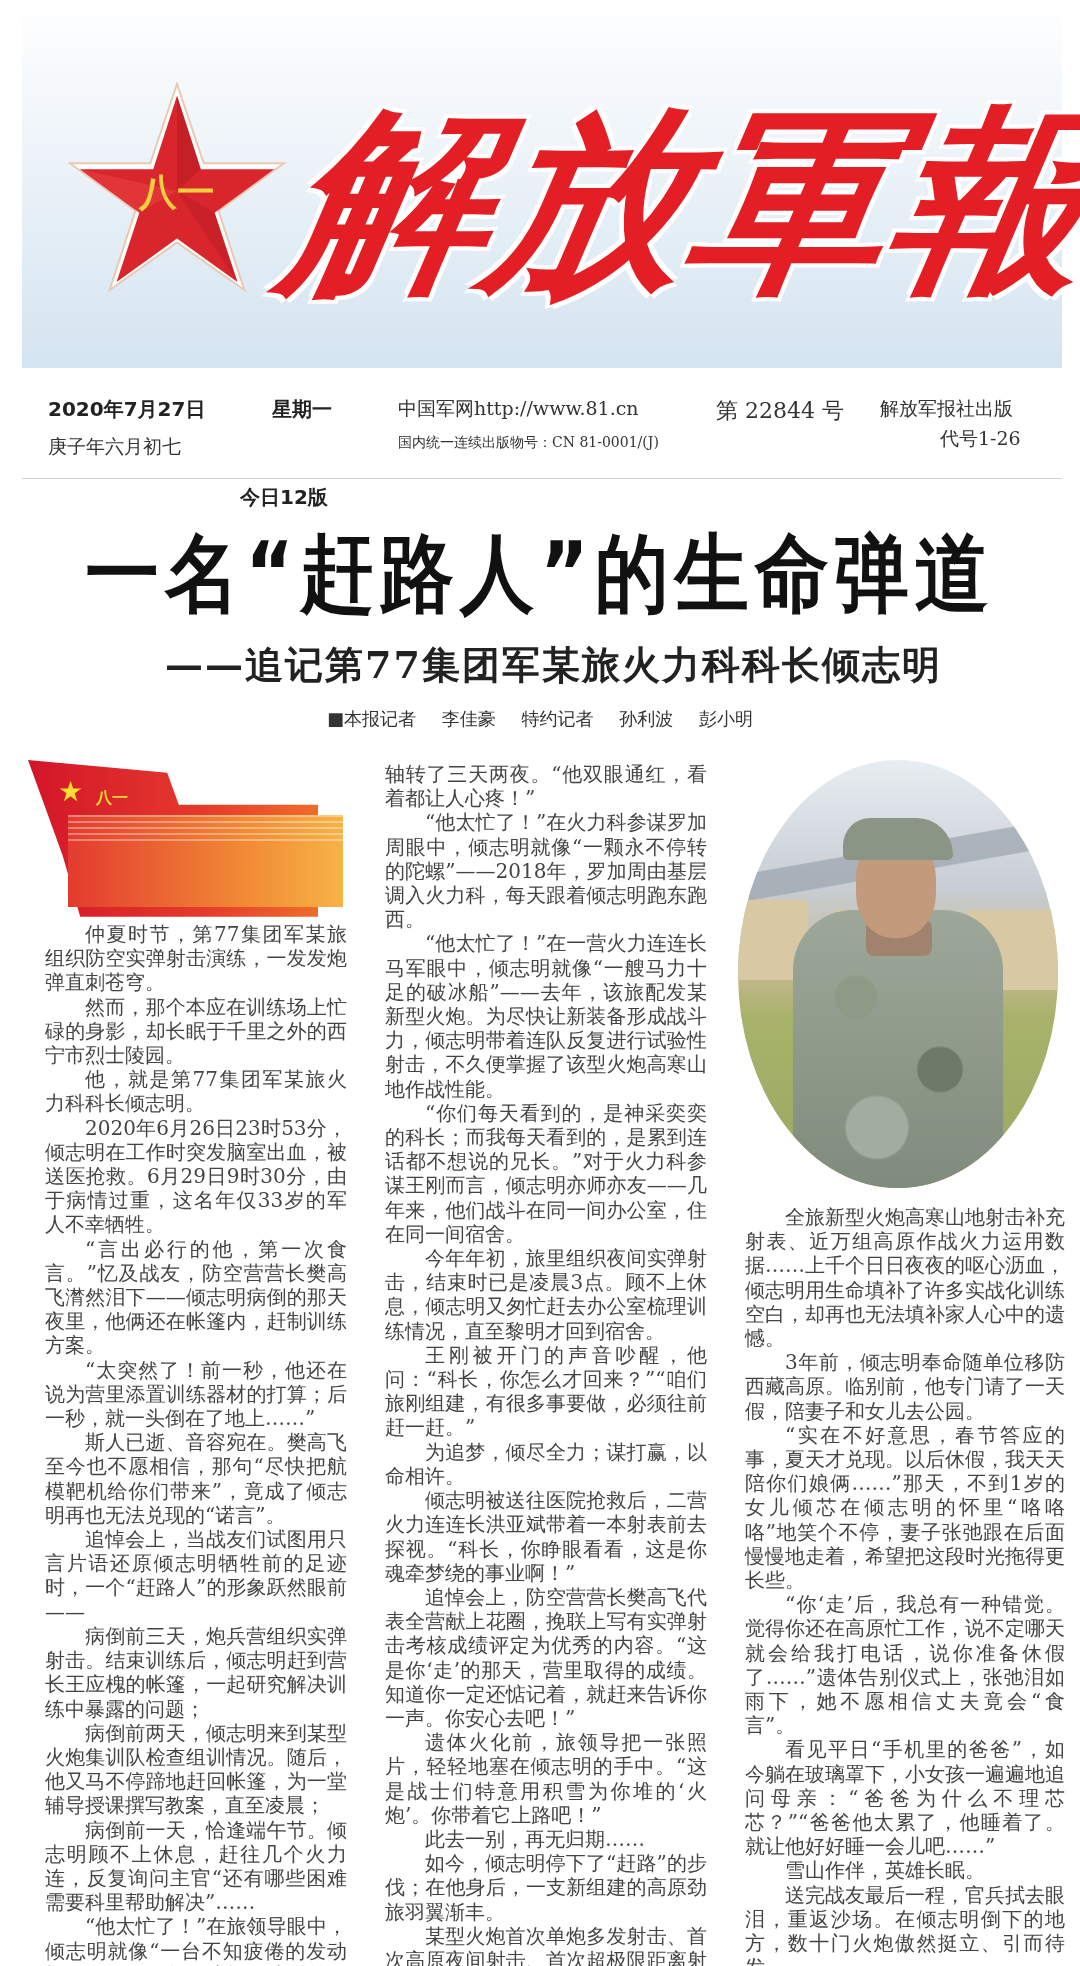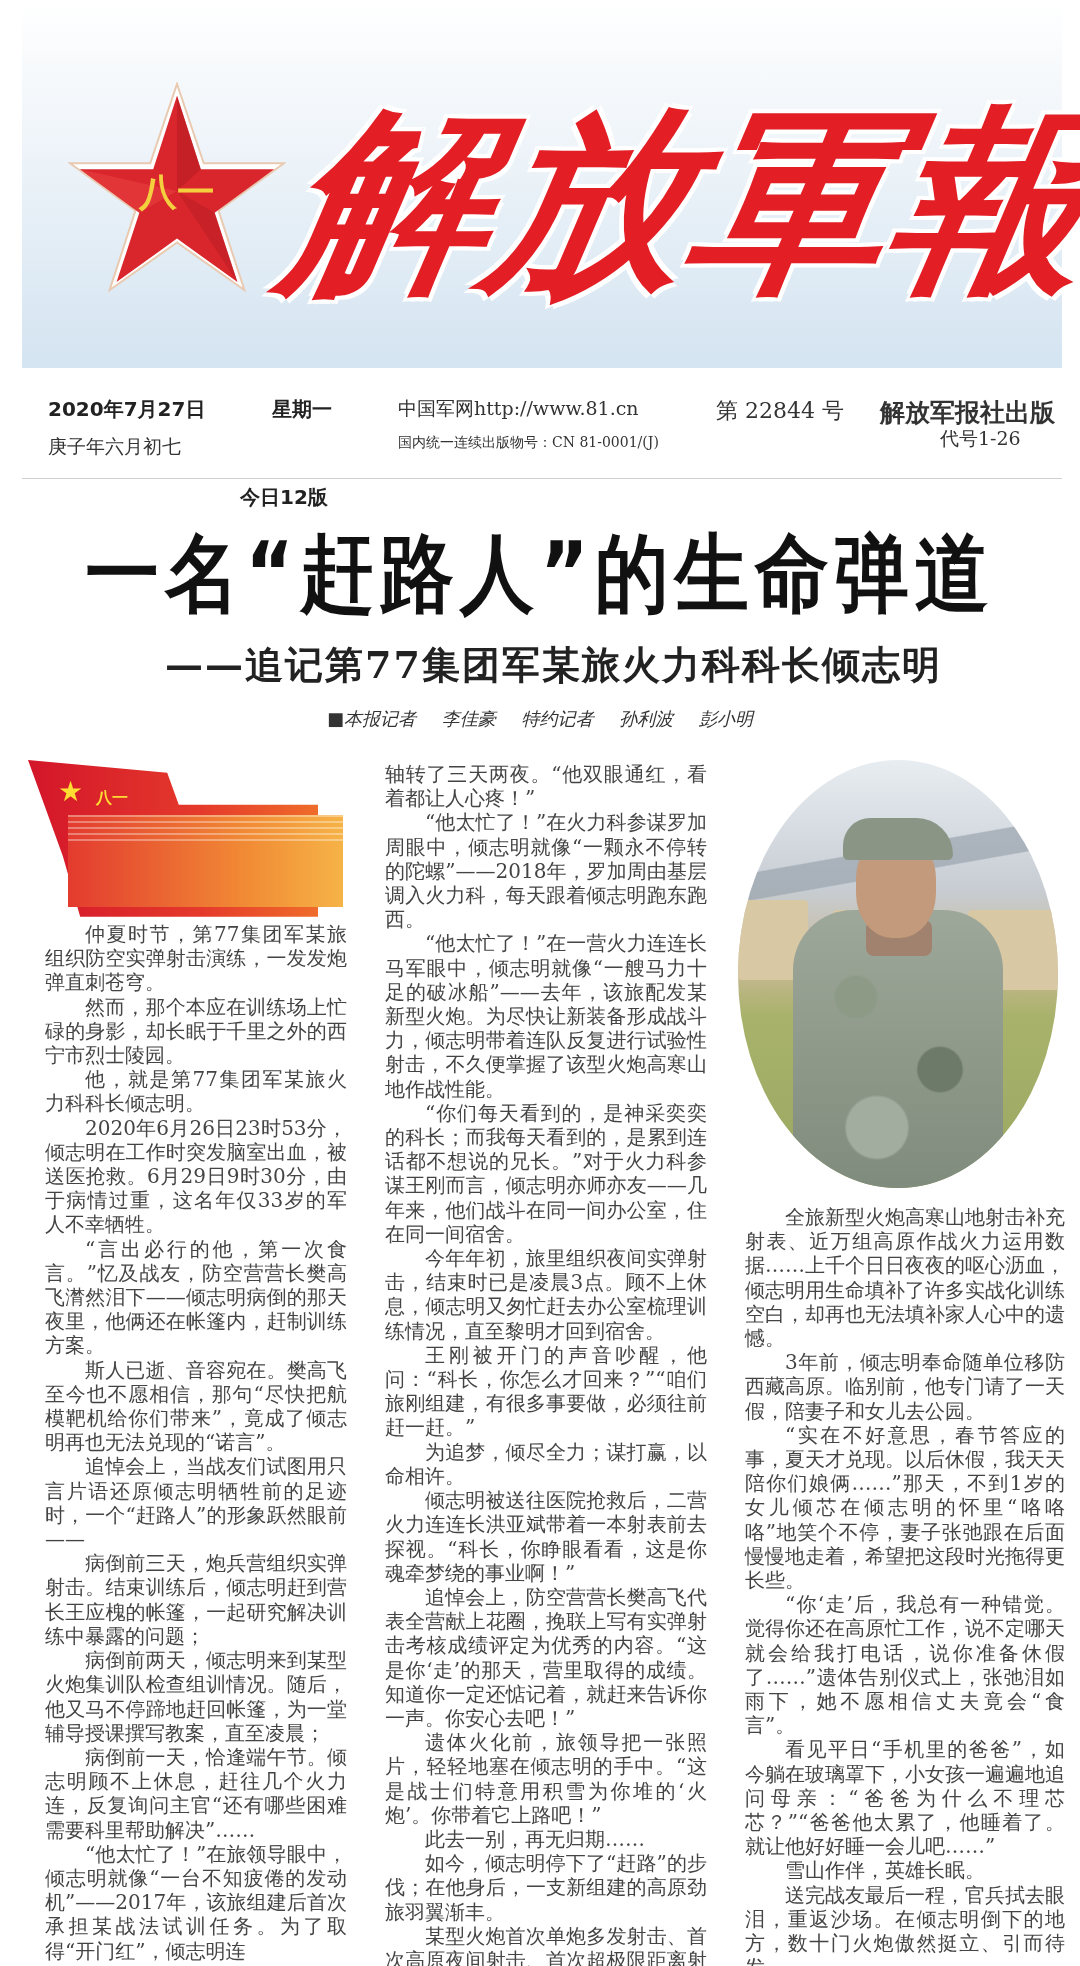--- a/index.html
+++ b/index.html
@@ -19,21 +19,21 @@
   .info .cell { position: absolute; font-size: 20px; color: #333; white-space: nowrap; }
   .info .bold { font-family: "DejaVu Sans", "Liberation Sans", sans-serif; font-weight: bold; color: #222; font-size: 20px; }
   .info-divider { position: absolute; left: 22px; top: 478px; width: 1040px; height: 1px; background: #cfcfcf; }
 
   
   .headline { position: absolute; left: 0; top: 525px; width: 1080px; text-align: center;
     font-family: "DejaVu Sans", "Liberation Sans", sans-serif; font-weight: bold; font-size: 74px; letter-spacing: 6px; color: #111; transform: scaleY(1.15); }
   .subhead { position: absolute; left: 0; top: 640px; width: 1080px; text-align: center; padding-left: 27px;
     font-size: 38px; color: #222; font-weight: bold; letter-spacing: 2px; }
   .byline { position: absolute; left: 0; top: 707px; width: 1080px; text-align: center; font-size: 18px; color: #333; }
-  .byline span { margin: 0 10px; font-style: italic; }
+  .byline span { margin: 0 10px; }
 
   
   .badge { position: absolute; left: 28px; top: 760px; width: 315px; height: 158px; }
   .badge .flag { position: absolute; left: 0; top: 0; width: 290px; height: 160px;
     background: linear-gradient(90deg, #d3152a 0%, #e53a2b 60%, #ef6c2a 100%);
     clip-path: polygon(0 0, 48% 8%, 52% 28%, 100% 28%, 100% 98%, 18% 98%, 12% 60%); }
   .badge .bar { position: absolute; left: 40px; top: 55px; width: 275px; height: 92px;
     background: linear-gradient(90deg, #e33b2f 0%, #f18b35 65%, #f6b347 100%); }
   .badge .stripes { position: absolute; left: 40px; top: 55px; width: 275px; height: 30px;
     background: repeating-linear-gradient(180deg, rgba(255,255,255,0.35) 0 2px, transparent 2px 6px); }
@@ -84,21 +84,21 @@
     <span class="title-glyph">軍</span>
     <span class="title-glyph">報</span>
   </div>
 </header>
 
 <section class="info">
   <span class="cell bold" style="left:48px; top:6px;">2020年7月27日</span>
   <span class="cell bold" style="left:272px; top:6px;">星期一</span>
   <span class="cell" style="left:398px; top:6px; font-size:19px;">中国军网http://www.81.cn</span>
   <span class="cell" style="left:716px; top:6px; font-size:22px;text-align:center;">第 22844 号</span>
-  <span class="cell" style="left:880px; top:6px; font-size:25px;font-weight:bold;">解放军报社出版</span>
+  <span class="cell" style="left:880px; top:6px; font-size:19px;">解放军报社出版</span>
   <span class="cell" style="left:48px; top:44px; font-size:19px;">庚子年六月初七</span>
   <span class="cell bold" style="left:240px; top:48px;margin-top:46px;">今日12版</span>
   <span class="cell" style="left:398px; top:44px; font-size:14px;">国内统一连续出版物号：CN 81-0001/(J)</span>
   <span class="cell" style="left:940px; top:36px; font-size:19px;">代号1-26</span>
 </section>
 <div class="info-divider"></div>
 
 <h1 class="headline">一名“赶路人”的生命弹道</h1>
 <h2 class="subhead">——追记第77集团军某旅火力科科长倾志明</h2>
 <div class="byline">
@@ -116,20 +116,21 @@
   <span class="mini-star">★</span>
   <span class="mini-81">八一</span>
 </div>
 
 <div class="col col-left">
   <p>仲夏时节，第77集团军某旅组织防空实弹射击演练，一发发炮弹直刺苍穹。</p>
   <p>然而，那个本应在训练场上忙碌的身影，却长眠于千里之外的西宁市烈士陵园。</p>
   <p>他，就是第77集团军某旅火力科科长倾志明。</p>
   <p>2020年6月26日23时53分，倾志明在工作时突发脑室出血，被送医抢救。6月29日9时30分，由于病情过重，这名年仅33岁的军人不幸牺牲。</p>
   <p>“言出必行的他，第一次食言。”忆及战友，防空营营长樊高飞潸然泪下——倾志明病倒的那天夜里，他俩还在帐篷内，赶制训练方案。</p>
+  <p>“太突然了！前一秒，他还在说为营里添置训练器材的打算；后一秒，就一头倒在了地上……”</p>
   <p>斯人已逝、音容宛在。樊高飞至今也不愿相信，那句“尽快把航模靶机给你们带来”，竟成了倾志明再也无法兑现的“诺言”。</p>
   <p>追悼会上，当战友们试图用只言片语还原倾志明牺牲前的足迹时，一个“赶路人”的形象跃然眼前——</p>
   <p>病倒前三天，炮兵营组织实弹射击。结束训练后，倾志明赶到营长王应槐的帐篷，一起研究解决训练中暴露的问题；</p>
   <p>病倒前两天，倾志明来到某型火炮集训队检查组训情况。随后，他又马不停蹄地赶回帐篷，为一堂辅导授课撰写教案，直至凌晨；</p>
   <p>病倒前一天，恰逢端午节。倾志明顾不上休息，赶往几个火力连，反复询问主官“还有哪些困难需要科里帮助解决”……</p>
   <p>“他太忙了！”在旅领导眼中，倾志明就像“一台不知疲倦的发动机”——2017年，该旅组建后首次承担某战法试训任务。为了取得“开门红”，倾志明连</p>
 </div>
 
 <div class="col col-mid">
   <p class="cont">轴转了三天两夜。“他双眼通红，看着都让人心疼！”</p>

